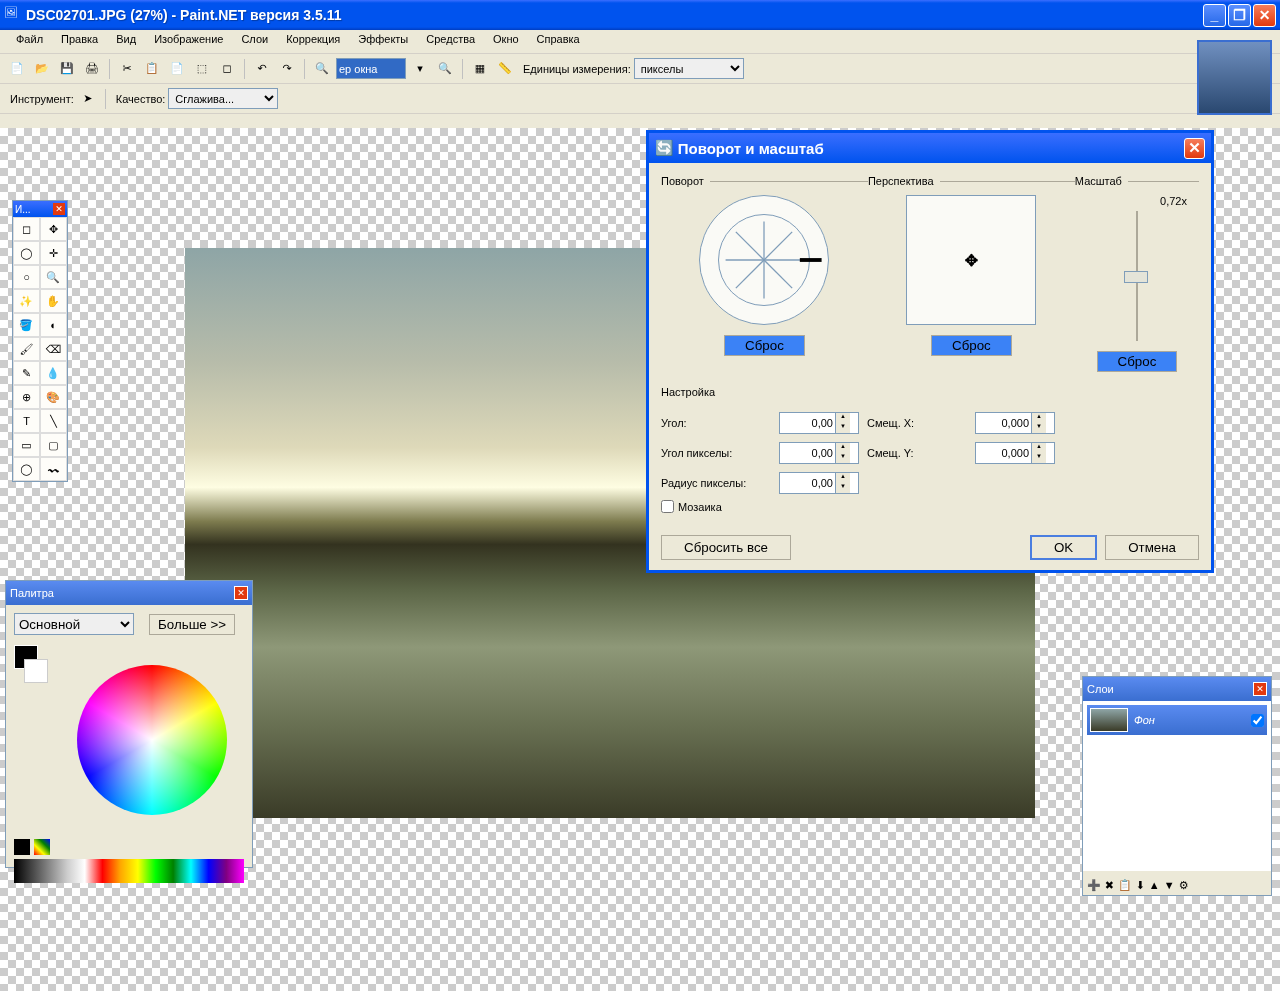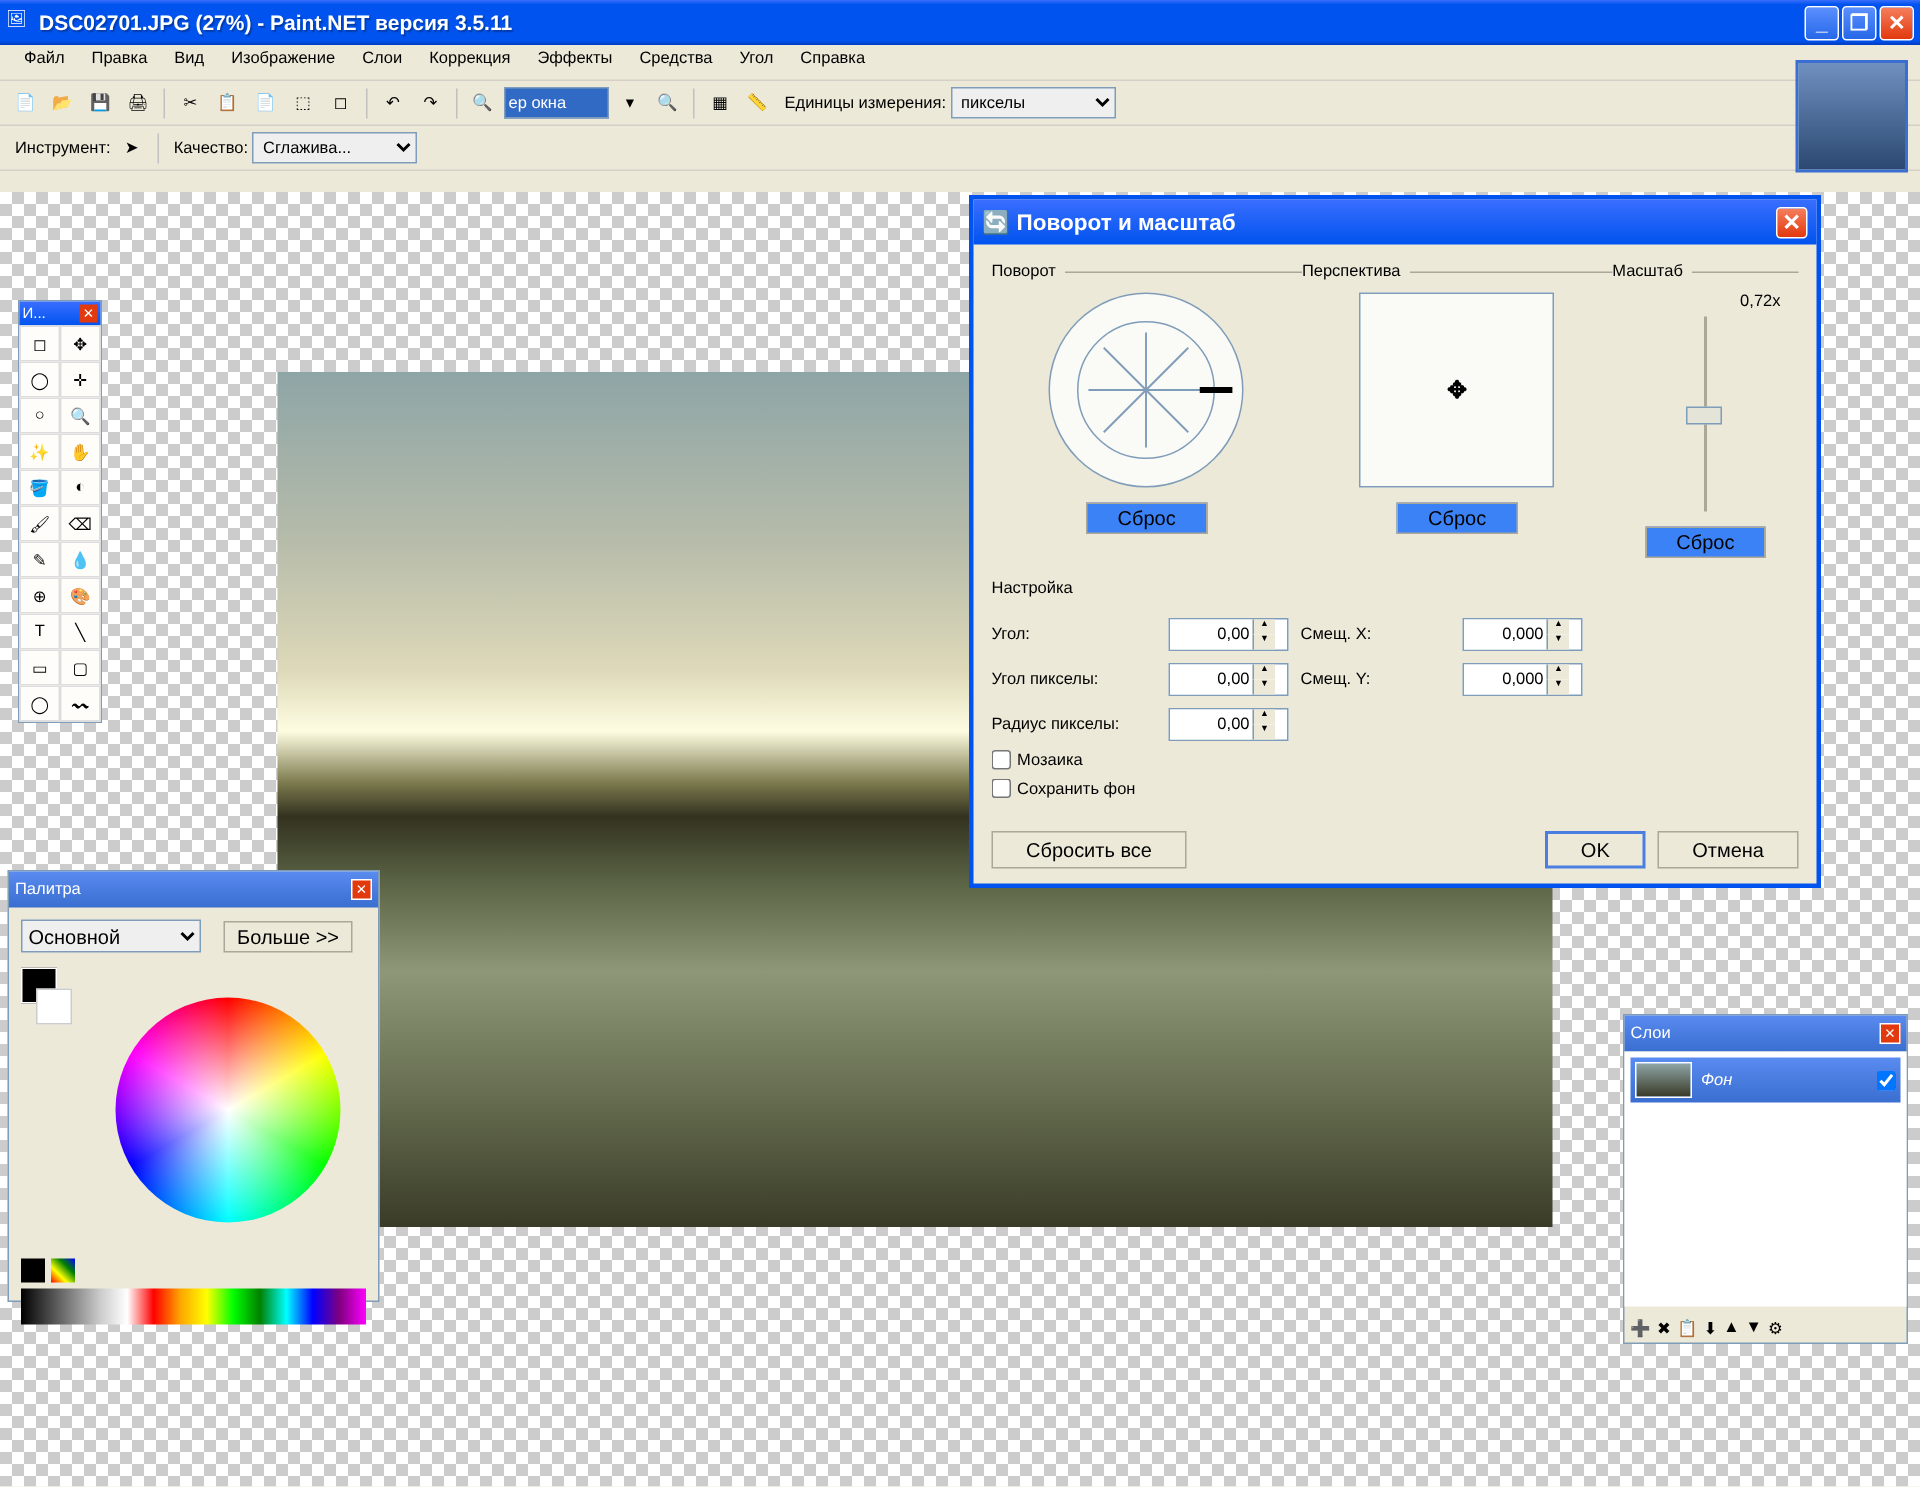--- a/index.html
+++ b/index.html
@@ -228,21 +228,21 @@
 
 <div class="menubar">
   <span class="menuitem">Файл</span>
   <span class="menuitem">Правка</span>
   <span class="menuitem">Вид</span>
   <span class="menuitem">Изображение</span>
   <span class="menuitem">Слои</span>
   <span class="menuitem">Коррекция</span>
   <span class="menuitem">Эффекты</span>
   <span class="menuitem">Средства</span>
-  <span class="menuitem">Угол</span>
+  <span class="menuitem">Окно</span>
   <span class="menuitem">Справка</span>
 </div>
 
 <div class="toolbar">
   <div class="tbtn">📄</div>
   <div class="tbtn">📂</div>
   <div class="tbtn">💾</div>
   <div class="tbtn">🖨</div>
   <div class="sep"></div>
   <div class="tbtn">✂</div>
@@ -457,23 +457,19 @@
           </div>
         </div>
       <span></span>
         <span></span>
     </div>
 
     <div class="dlg-chk">
       <input type="checkbox" style="">
       <span>Мозаика</span>
     </div>
-    <div class="dlg-chk">
-      <input type="checkbox" style="">
-      <span>Сохранить фон</span>
-    </div>
   </div>
   <div class="dlg-footer">
     <button class="dbtn" style="margin-right:auto">Сбросить все</button>
     <button class="dbtn primary">OK</button>
     <button class="dbtn">Отмена</button>
   </div>
 </div>
 
 </body></html>

